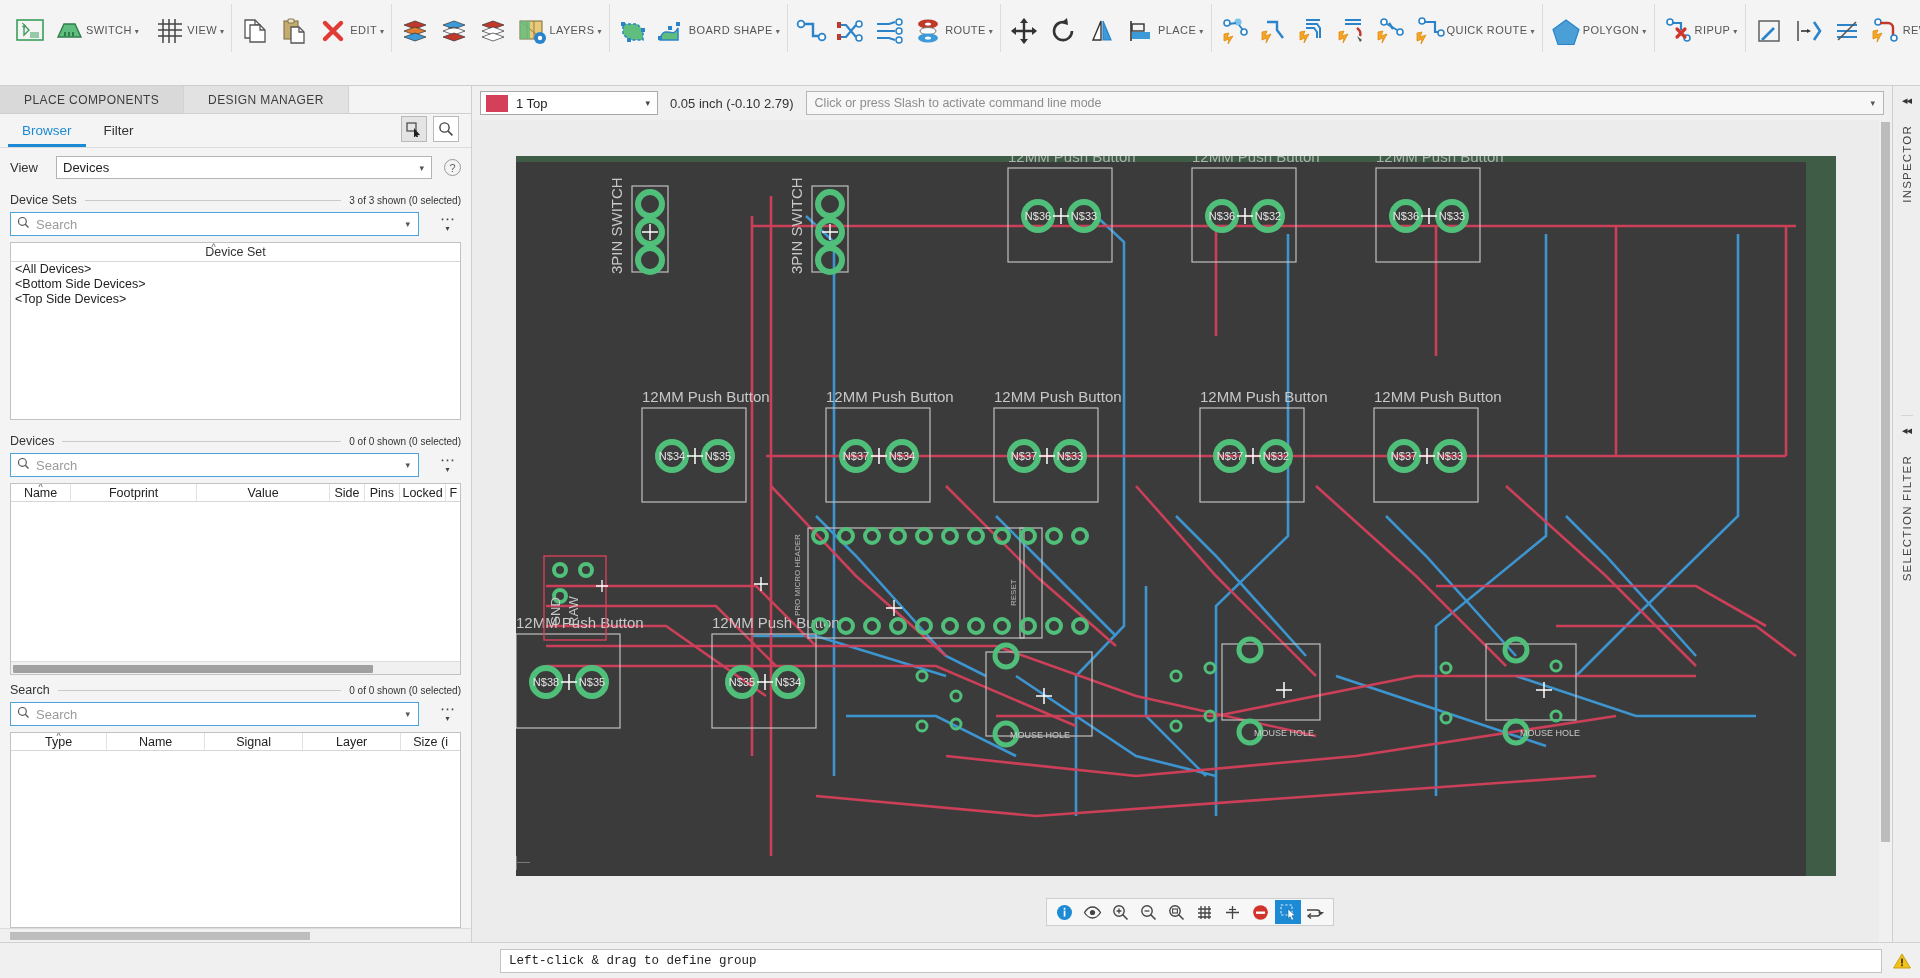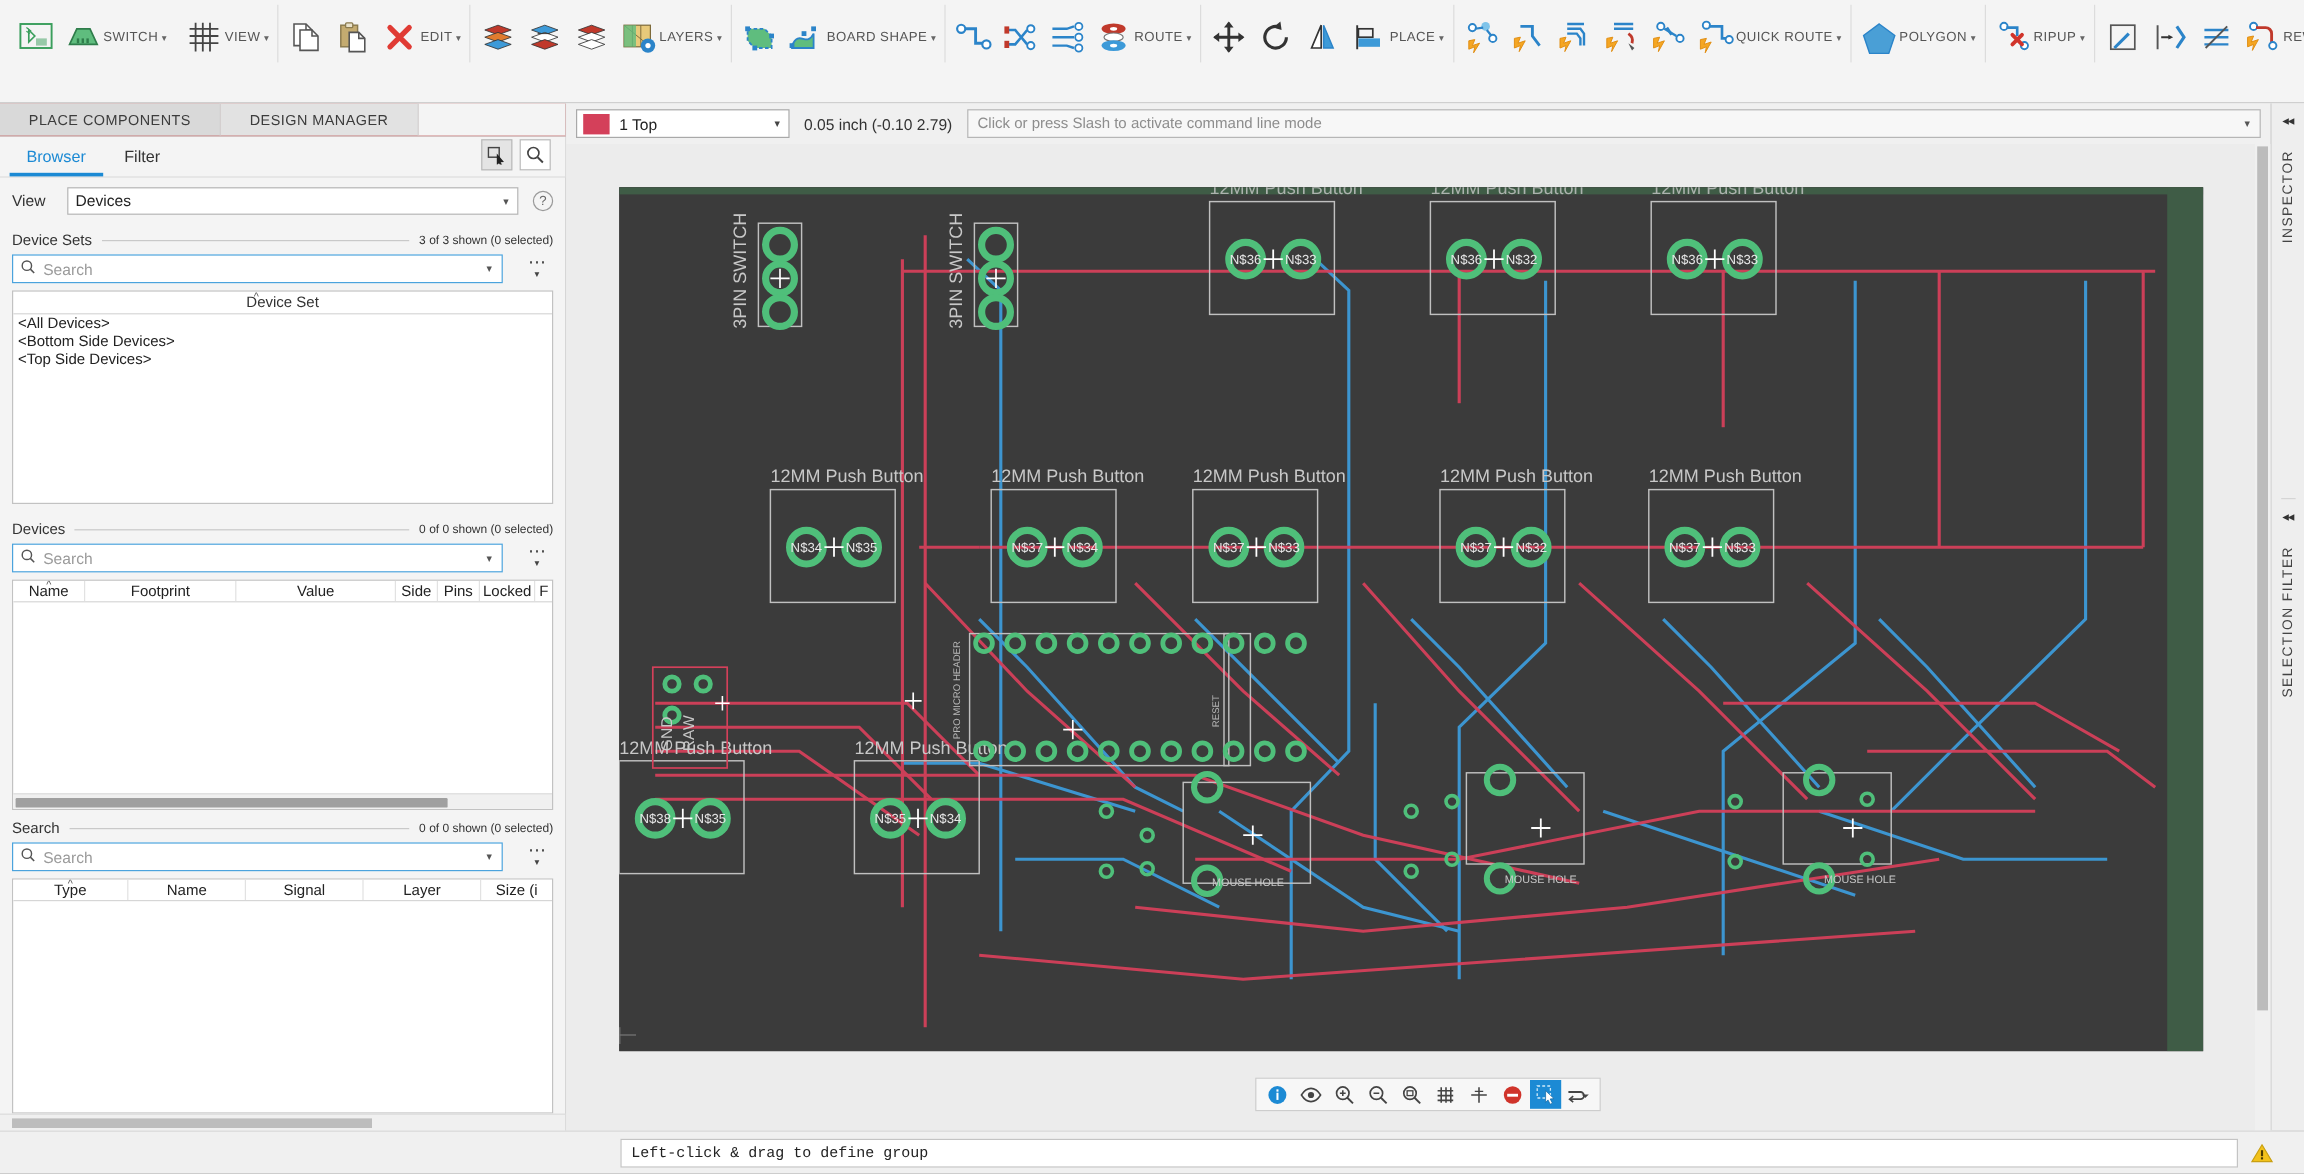--- a/index.html
+++ b/index.html
@@ -109,21 +109,21 @@
   .ctb.act { background:#1c8ad4;}
   .cross { position:absolute; width:1px; background:#fff;}
 
   
   .rail { width:28px; background:#eeeeee; border-left:1px solid #cfcfcf; display:flex; flex-direction:column; align-items:center; }
   .rail-sec { display:flex; flex-direction:column; align-items:center; padding-top:8px; border-bottom:1px solid #d5d5d5;}
   .rail-sec .arrows { font-size:11px; color:#333; letter-spacing:-1px; margin-bottom:8px;}
   .vtext { writing-mode:vertical-rl; transform:rotate(180deg); font-size:11.5px; letter-spacing:1.2px; color:#444; padding-bottom:10px;}
 
   
-  .statusbar { height:36px; background:#f0f0f0; border-top:1px solid #d2d2d2; display:flex; align-items:center; padding:0 23px; gap:8px;}
+  .statusbar { height:36px; background:#f0f0f0; border-top:1px solid #d2d2d2; display:flex; align-items:center; padding:0 6px; gap:8px;}
   .status-text { flex:1; height:24px; border:1px solid #c4c4c4; background:#fff; display:flex; align-items:center; padding:0 8px;
                  font-family:"Liberation Mono", monospace; font-size:12.5px; color:#222;}
   .warn { width:24px; height:22px; display:flex; align-items:center; justify-content:center;}
   .lp-bottom-scroll { height:14px; background:#f0f0f0; position:relative; border-top:1px solid #dcdcdc;}
   .lp-bottom-scroll .thumb { position:absolute; left:10px; top:3px; width:300px; height:8px; background:#bdbdbd;}
 </style>
 </head>
 <body>
 
 <div class="app">

